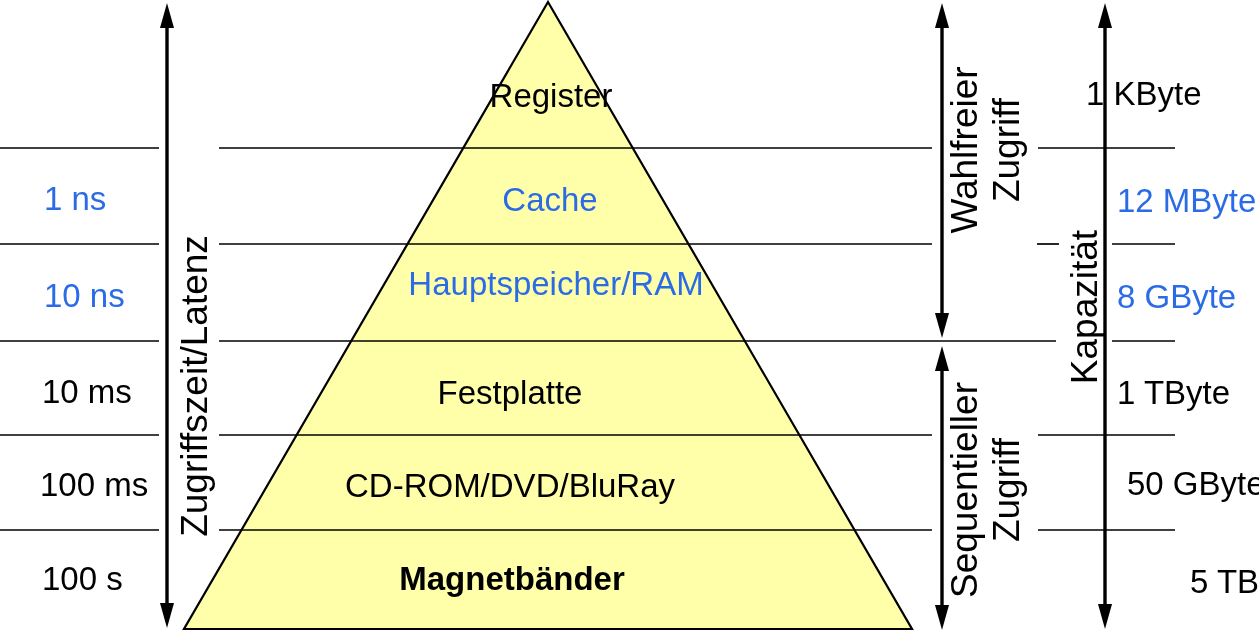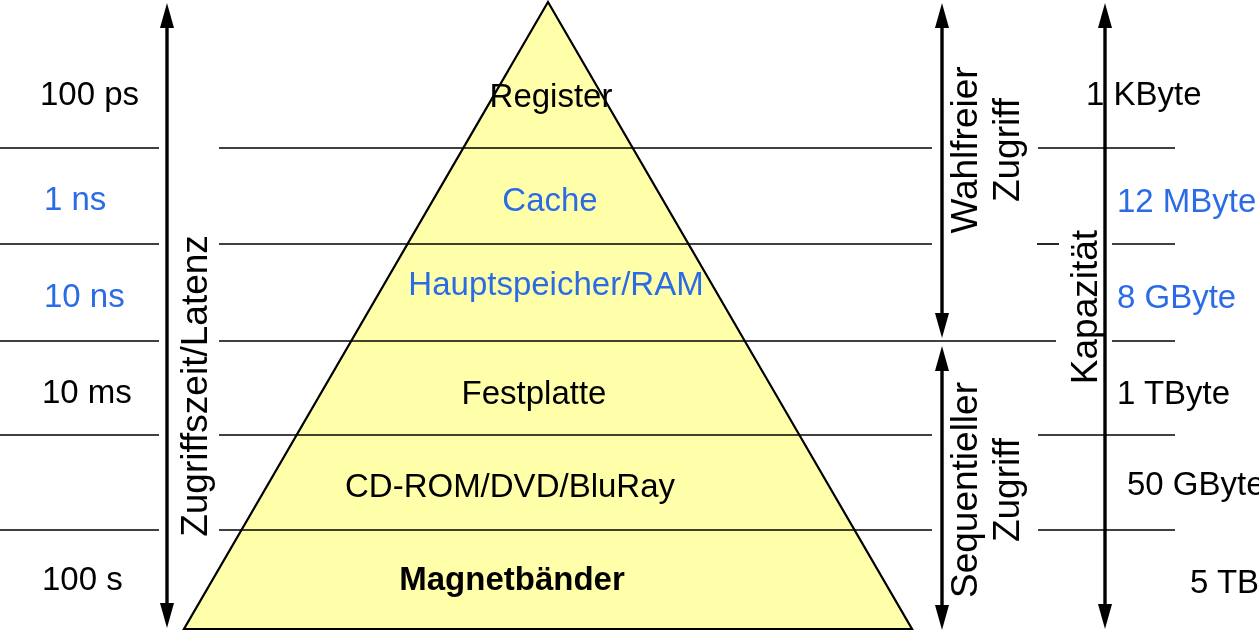--- a/index.html
+++ b/index.html
@@ -83,30 +83,30 @@
       <polygon points="942,630 935,605 949,605"></polygon>
     </g>
 
     <g fill="#000000" stroke="none">
       <line x1="1105" y1="22" x2="1105" y2="610" stroke="#000000" stroke-width="3.4"></line>
       <polygon points="1105,3 1098,28 1112,28"></polygon>
       <polygon points="1105,629 1098,604 1112,604"></polygon>
     </g>
   </svg>
 
-  <div class="lbl vmid" style="left:40px; top:93px;">100 ps</div>
   <div class="lbl vmid hl" style="left:44px; top:198px;">1 ns</div>
   <div class="lbl vmid hl" style="left:44px; top:295px;">10 ns</div>
   <div class="lbl vmid" style="left:42px; top:391px;">10 ms</div>
+  <div class="lbl vmid" style="left:40px; top:484px;">100 ms</div>
   <div class="lbl vmid" style="left:42px; top:578px;">100 s</div>
 
   <div class="lbl center" style="left:551px; top:95px;">Register</div>
   <div class="lbl center hl" style="left:550px; top:199px;">Cache</div>
   <div class="lbl center hl" style="left:556px; top:283px;">Hauptspeicher/RAM</div>
-  <div class="lbl center" style="left:534px; top:392px;">Festplatte</div>
+  <div class="lbl center" style="left:510px; top:392px;">Festplatte</div>
   <div class="lbl center" style="left:510px; top:485px;">CD-ROM/DVD/BluRay</div>
   <div class="lbl center" style="left:512px; top:578px;font-weight:bold;">Magnetbänder</div>
 
   <div class="lbl vmid" style="left:1086px; top:93px;">1 KByte</div>
   <div class="lbl vmid hl" style="left:1117px; top:200px;">12 MByte</div>
   <div class="lbl vmid hl" style="left:1117px; top:296px;">8 GByte</div>
   <div class="lbl vmid" style="left:1117px; top:392px;">1 TByte</div>
   <div class="lbl vmid" style="left:1115px; top:483px;margin-left:12px;">50 GByte</div>
   <div class="lbl vmid" style="left:1150px; top:581px;margin-left:40px;">5 TByte</div>
 

